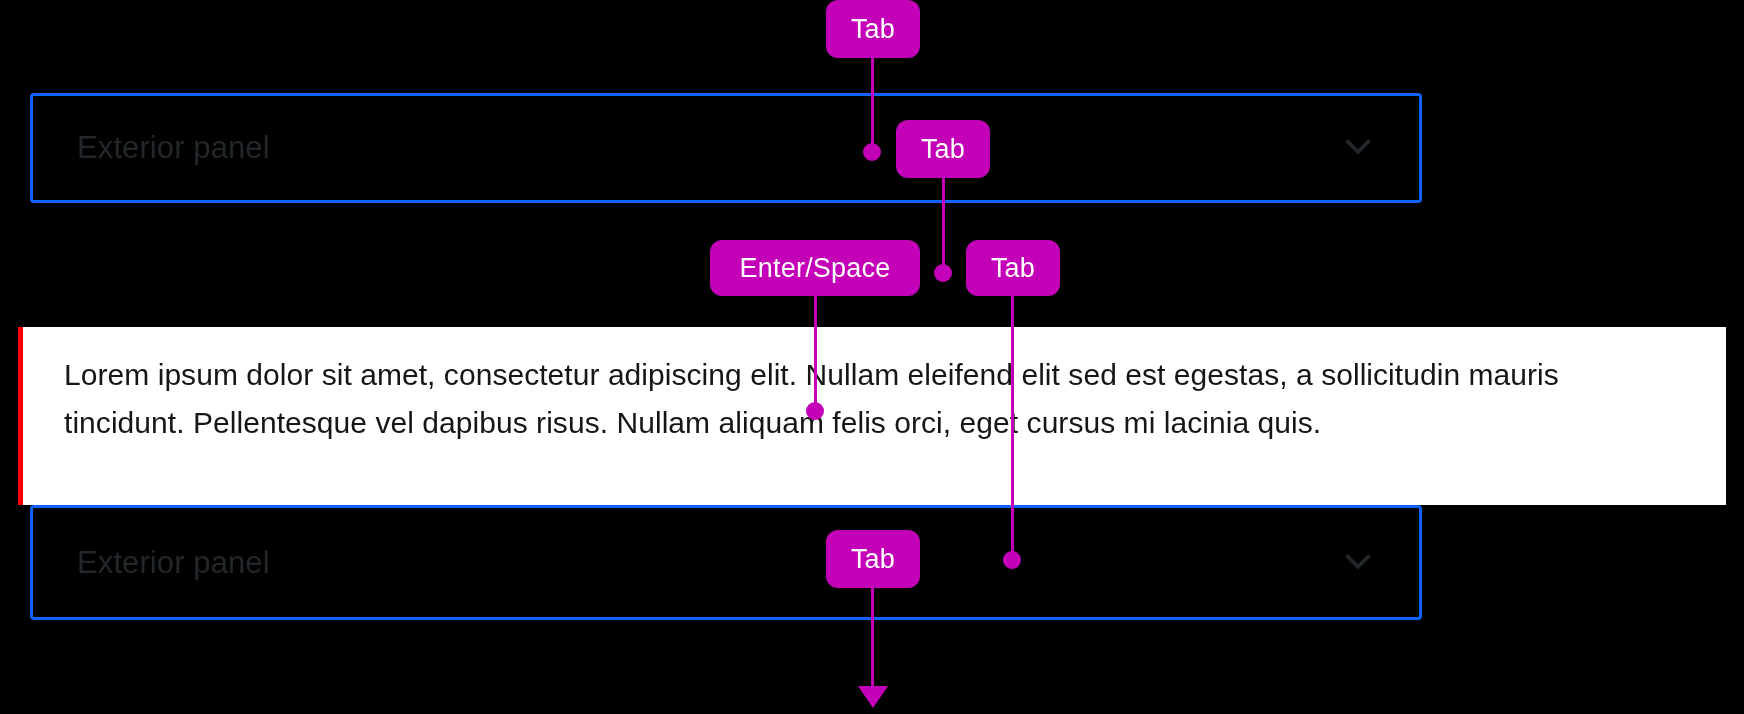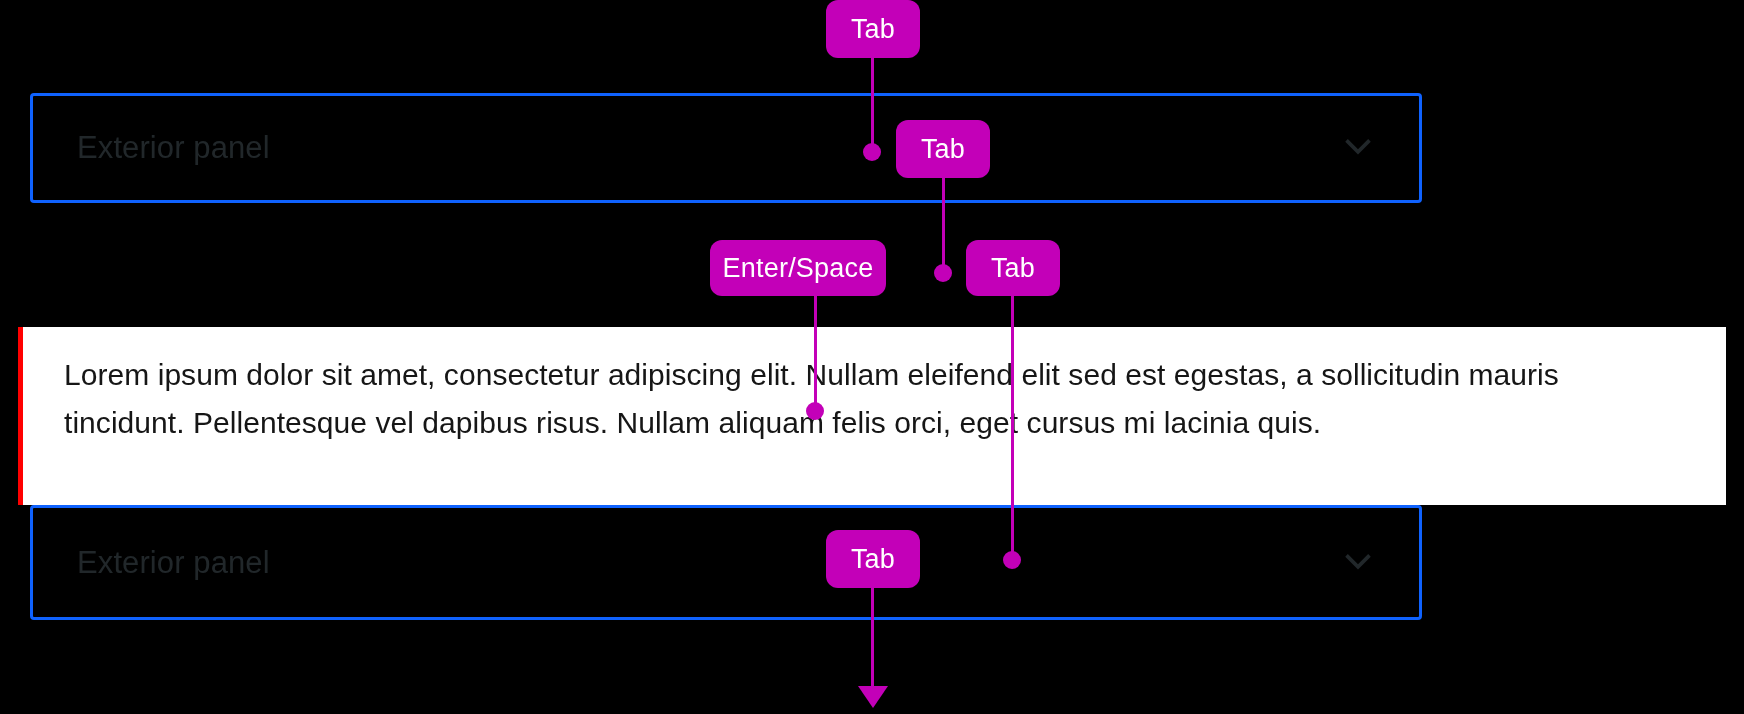--- a/index.html
+++ b/index.html
@@ -170,21 +170,21 @@
   <div class="connector" style="left:871px; top:58px; height:92px;"></div>
   <div class="dot" style="left:863px; top:143px;"></div>
   <div class="keycap" style="left:826px; top:0px; width:94px; height:58px;">Tab</div>
 
   <div class="connector" style="left:942px; top:178px; height:94px;"></div>
   <div class="dot" style="left:934px; top:264px;"></div>
   <div class="keycap" style="left:896px; top:120px; width:94px; height:58px;">Tab</div>
 
   <div class="connector" style="left:814px; top:295px; height:115px;"></div>
   <div class="dot" style="left:806px; top:402px;"></div>
-  <div class="keycap" style="left:710px; top:240px; width:176px; height:56px;">Enter/Space</div>
+  <div class="keycap" style="left:710px; top:240px; width:210px; height:56px;">Enter/Space</div>
 
   <div class="connector" style="left:1011px; top:296px; height:265px;"></div>
   <div class="dot" style="left:1003px; top:551px;"></div>
   <div class="keycap" style="left:966px; top:240px; width:94px; height:56px;">Tab</div>
 
   <div class="connector" style="left:871px; top:588px; height:102px;"></div>
   <div class="arrow" style="left:858px; top:686px;"></div>
   <div class="keycap" style="left:826px; top:530px; width:94px; height:58px;">Tab</div>
 
 </div>

